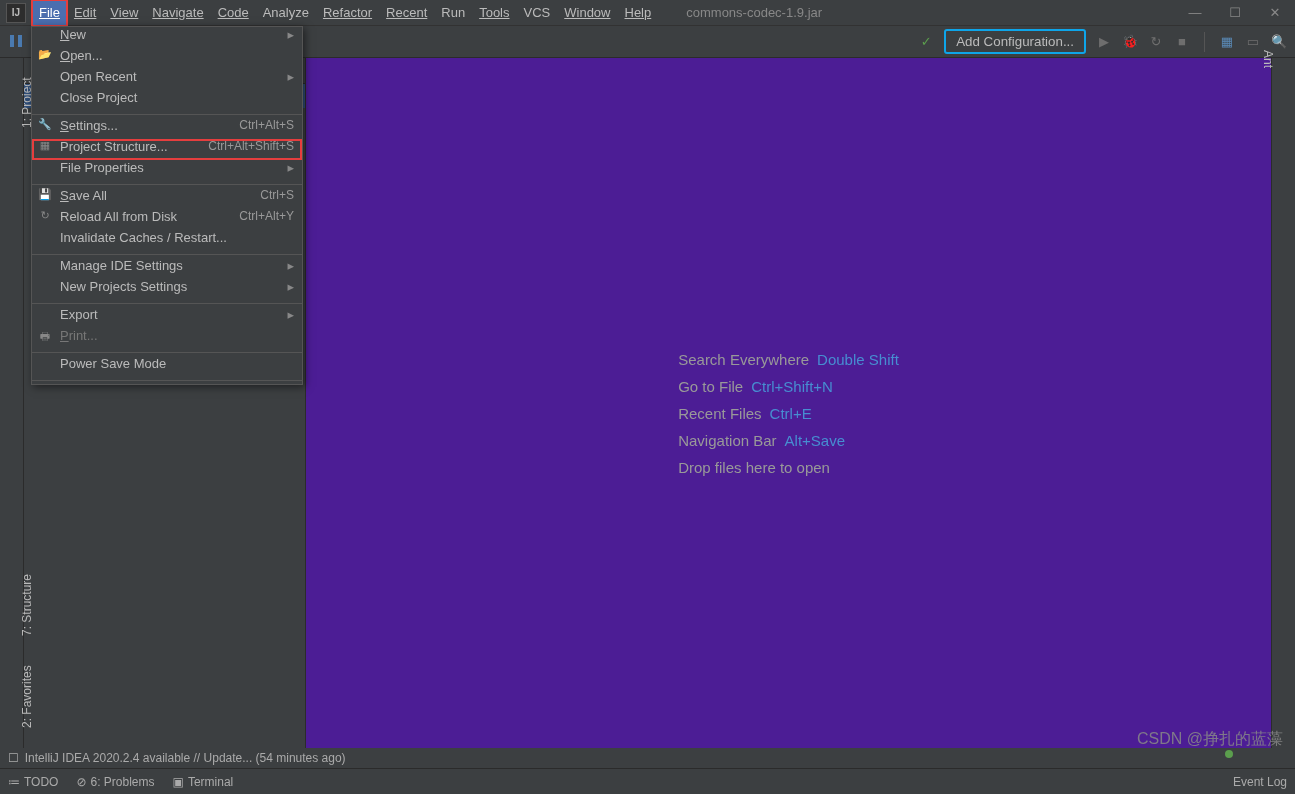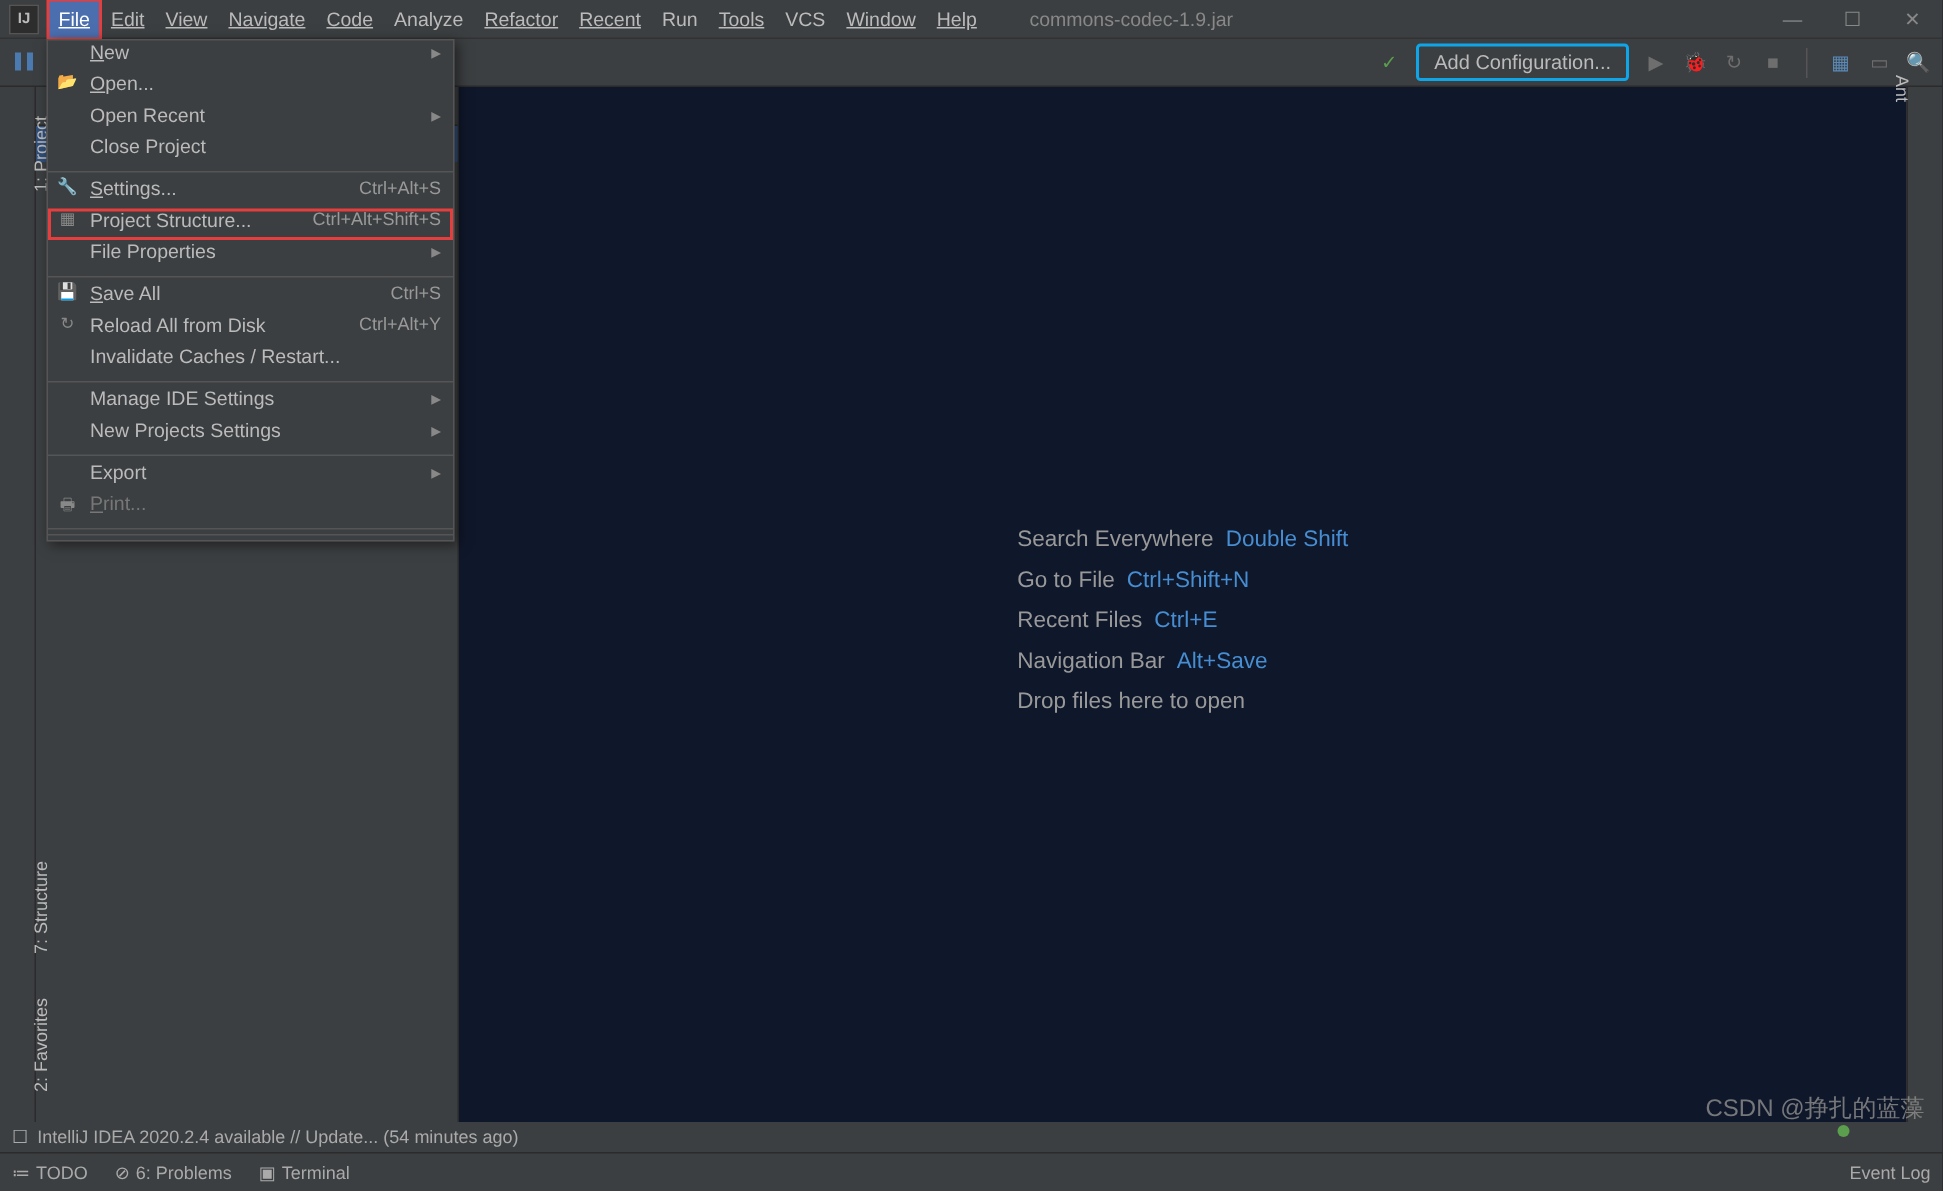--- a/index.html
+++ b/index.html
@@ -24,21 +24,21 @@
   .body { position:absolute; top:58px; bottom:26px; left:0; right:0; display:flex; }
   .left-gutter { width:24px; background:#3c3f41; border-right:1px solid #2b2b2b; position:relative; }
   .vtab { position:absolute; transform:rotate(-90deg); transform-origin:left top; white-space:nowrap; color:#bbb; font-size:12px; left:20px; }
   .right-gutter { width:24px; background:#3c3f41; border-left:1px solid #2b2b2b; position:relative; }
   .vtab-r { position:absolute; transform:rotate(90deg); transform-origin:right top; white-space:nowrap; color:#bbb; font-size:12px; right:20px; }
 
   .proj-panel { width:282px; border-right:1px solid #2b2b2b; display:flex; flex-direction:column; }
   .proj-panel .ph { height:26px; display:flex; align-items:center; justify-content:flex-end; gap:10px; padding:0 8px; border-bottom:1px solid #2b2b2b; background:#3c3f41; }
   .proj-panel .sel { height:24px; background:#2f4e79; }
 
-  .editor { flex:1; background:#0f172a; display:flex; align-items:center; justify-content:center; }
+  .editor { flex:1; background:#4c1d95; display:flex; align-items:center; justify-content:center; }
   .welcome { color:#999; }
   .welcome .row { margin:10px 0; font-size:15px; }
   .welcome .row .kb { color:#478dd1; margin-left:8px; }
 
   .status { position:absolute; bottom:0; left:0; right:0; height:26px; background:#3c3f41; border-top:1px solid #2b2b2b; display:flex; align-items:center; padding:0 8px; font-size:12px; }
   .status .sb-item { margin-right:18px; color:#aaa; display:flex; align-items:center; gap:4px;}
   .status .sb-right { margin-left:auto; color:#aaa; }
   .msgbar { position:absolute; bottom:26px; left:0; right:0; height:20px; background:#3c3f41; padding:0 8px; font-size:12px; color:#aaa; display:flex; align-items:center; gap:6px;}
 
   
@@ -159,20 +159,23 @@
     <div class="dd-sep"></div>
     <div class="dd-item">
       <span>Export</span>
       <span class="arr">▸</span>
     </div>
     <div class="dd-item disabled">
       <span class="ic">🖶</span>
       <span><span style="text-decoration:underline">P</span>rint...</span>
     </div>
     <div class="dd-sep"></div>
+    <div class="dd-item">
+      <span>Power Save Mode</span>
+    </div>
     <div class="dd-sep"></div>
   </div>
 
 <div class="body">
   <div class="left-gutter">
     <div class="vtab" style="top:70px">1: Project</div>
     <div class="vtab" style="top:578px">7: Structure</div>
     <div class="vtab" style="top:670px">2: Favorites</div>
   </div>
   <div class="proj-panel">

